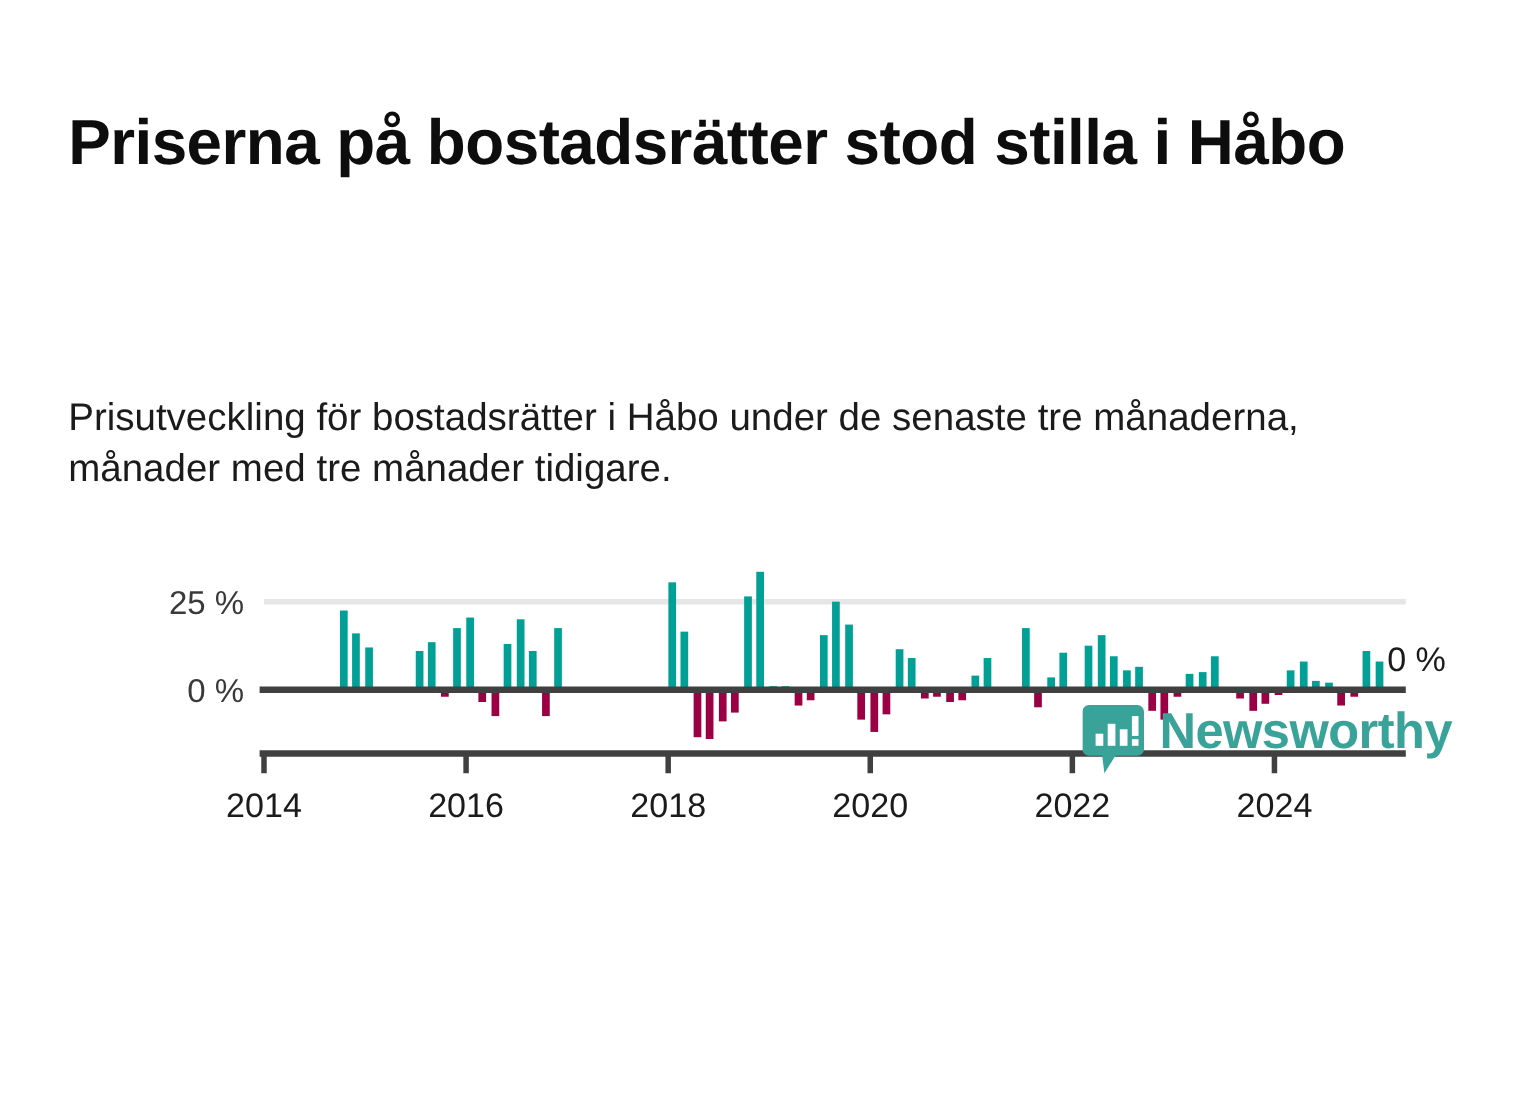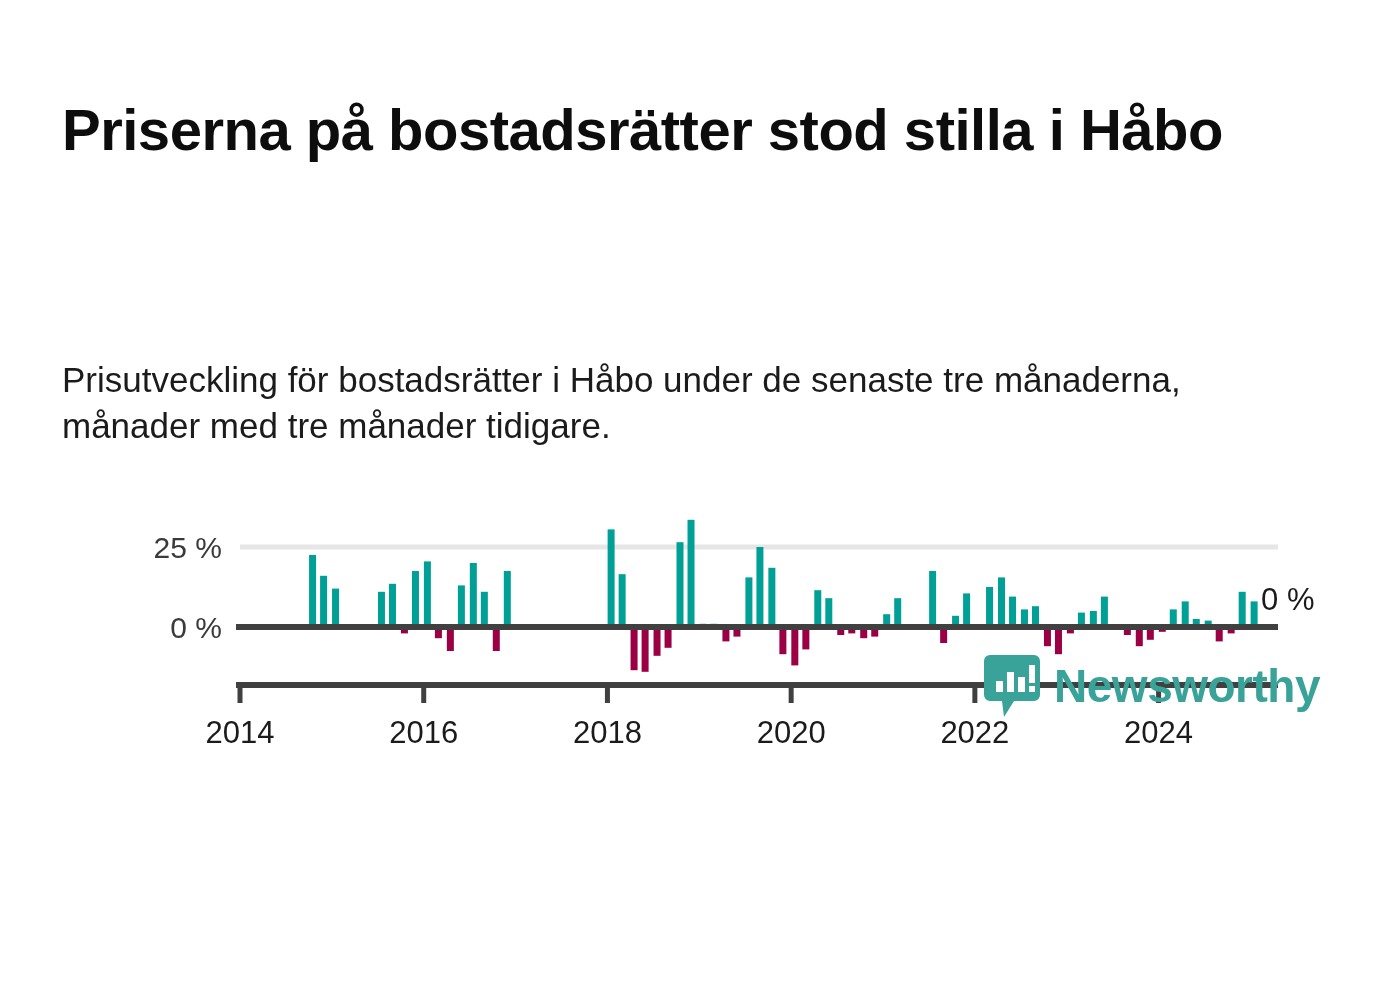--- a/index.html
+++ b/index.html
@@ -70,23 +70,22 @@
     font-family: "Liberation Sans", sans-serif;
     font-size: 31px;
     fill: #1b1b1b;
     text-anchor: start;
   }
 
   
   .logo {
     position: absolute;
     right: 62px;
-    bottom: 62px;
+    bottom: 76px;
     display: flex;
-    align-items: center;
     gap: 14px;
   }
   .logo-mark {
     width: 56px;
     height: 62px;
     display: block;
   }
   .logo-word {
     font-family: "Liberation Sans", sans-serif;
     font-size: 46px;

